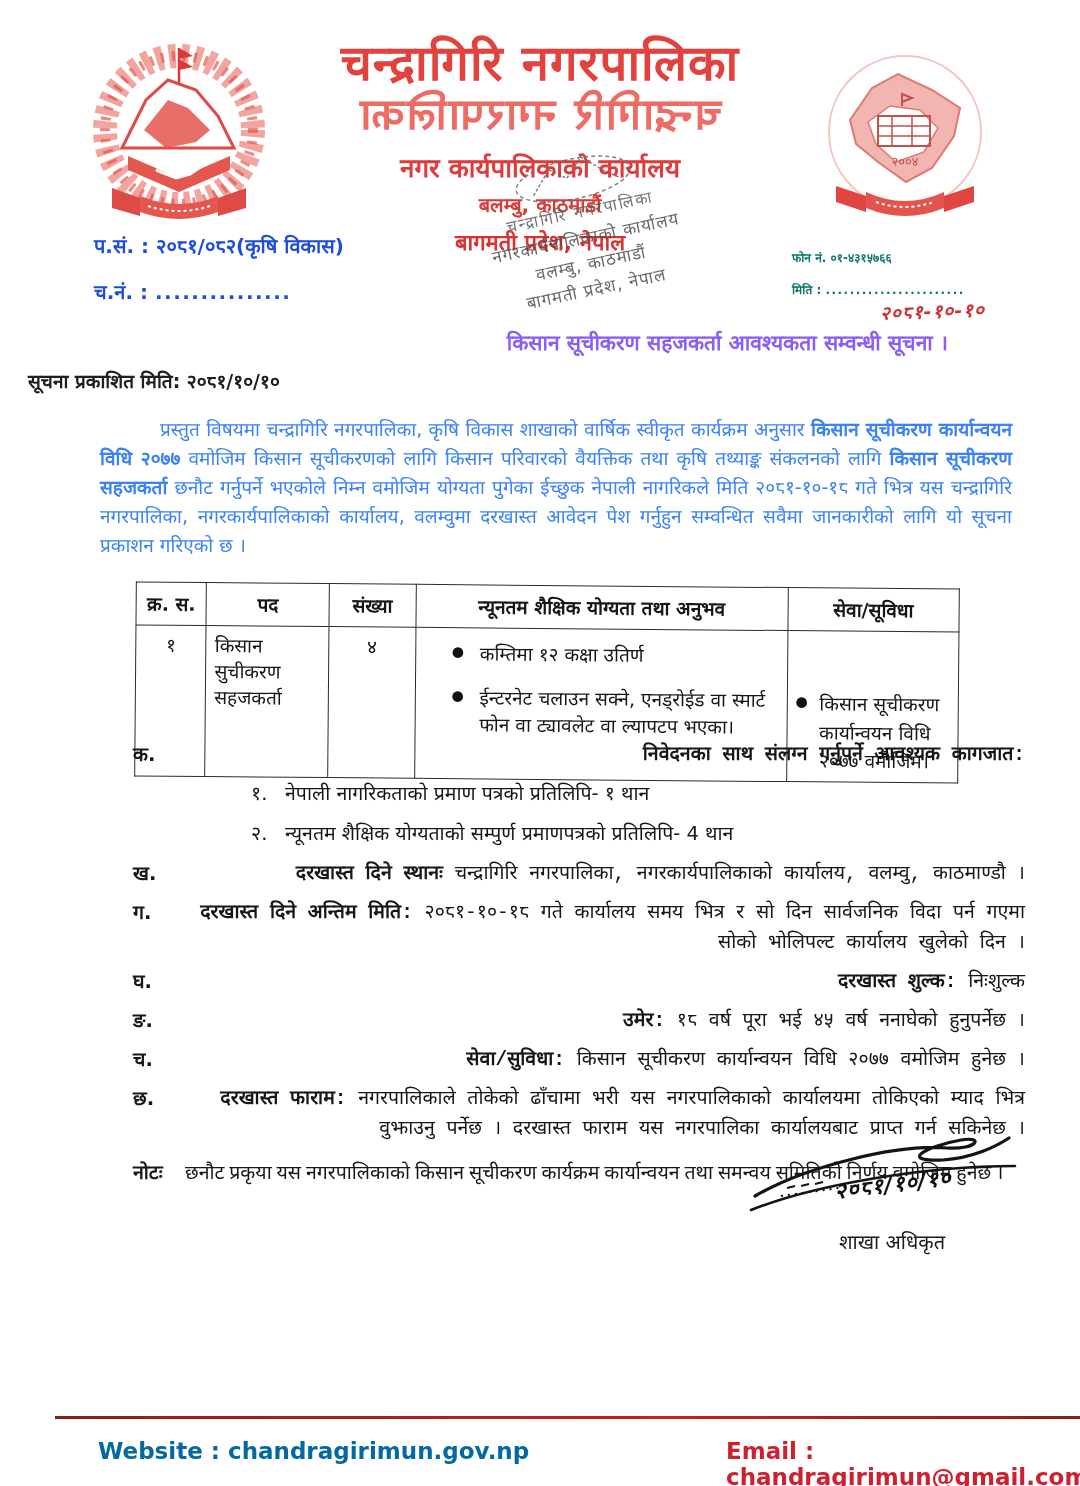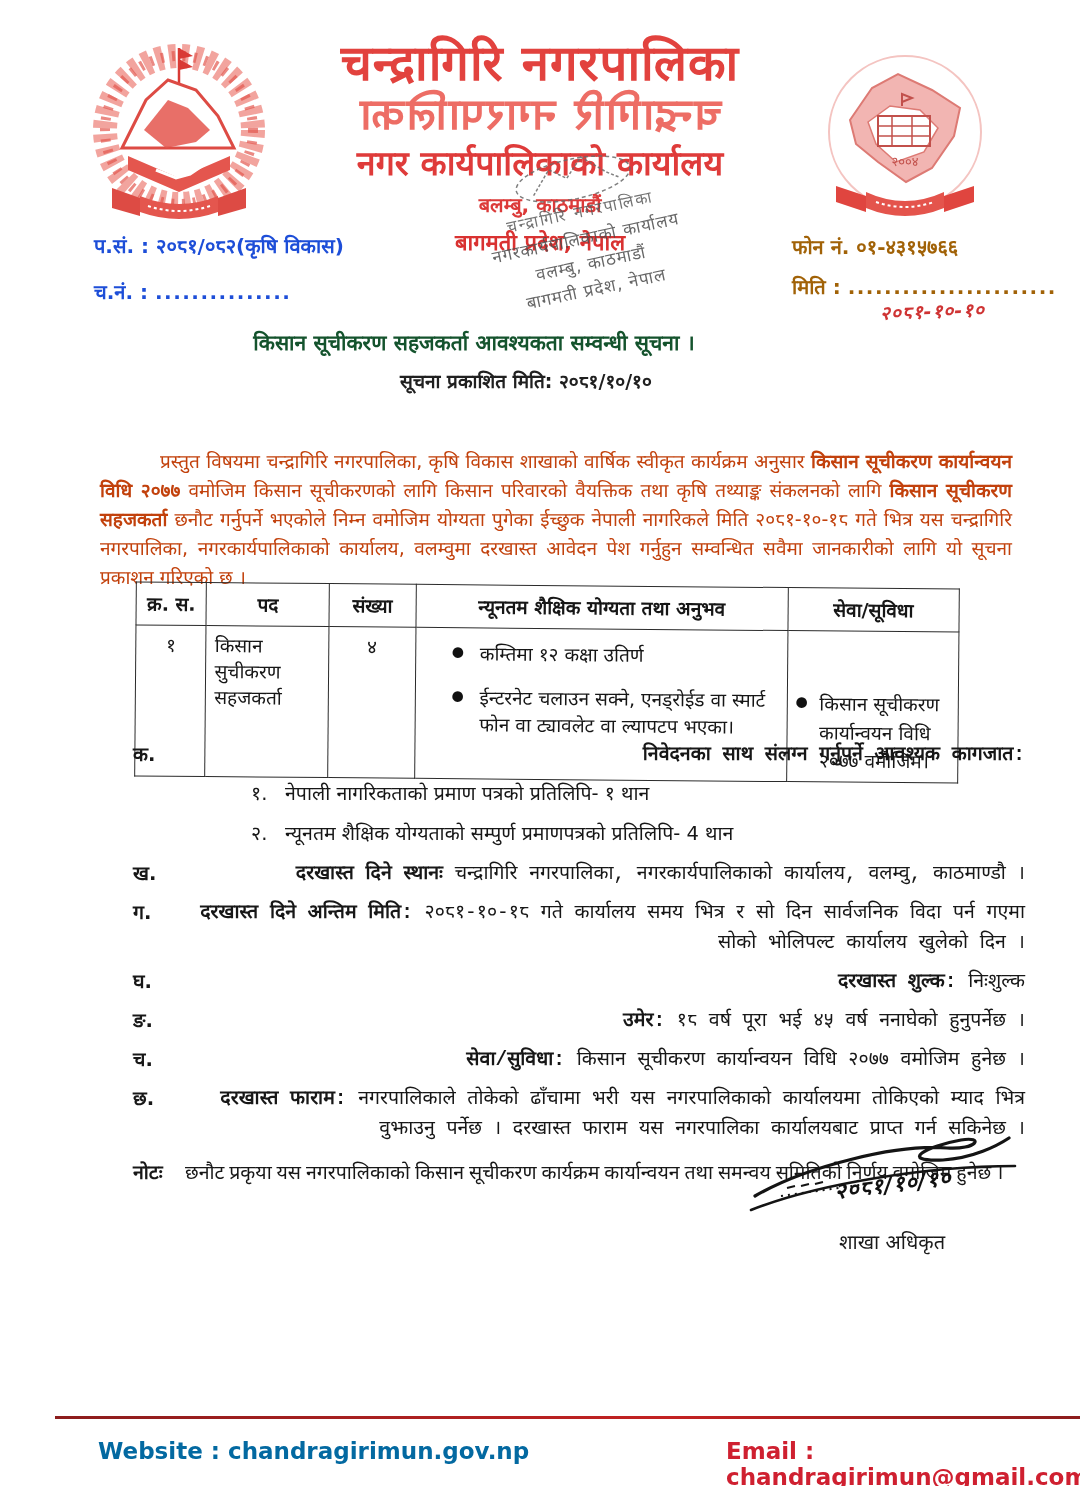--- a/index.html
+++ b/index.html
@@ -5,48 +5,48 @@
   html,body{margin:0;padding:0;background:#ffffff;}
   .page{
     position:relative;width:1080px;height:1486px;background:#ffffff;overflow:hidden;
     font-family:"DejaVu Sans","Liberation Sans",sans-serif;color:#1e1e1e;
   }
   
   .hdr-center{position:absolute;left:150px;top:38px;width:780px;text-align:center;}
   .muni-title{font-size:49px;font-weight:bold;color:#e2423e;letter-spacing:1px;line-height:1.05;}
   .muni-ghost{font-size:43px;font-weight:bold;color:#ec6159;letter-spacing:2px;line-height:1.1;
     transform:scaleX(-1);opacity:.92;margin-top:2px;}
-  .office-line{font-size:34px;font-weight:bold;color:#df3b3a;}
+  .office-line{font-size:26px;font-weight:bold;color:#df3b3a;margin-top:10px;}
   .addr1{font-size:20px;font-weight:bold;color:#dc3a39;margin-top:6px;}
   .addr2{font-size:22px;font-weight:bold;color:#d93231;margin-top:8px;}
   
   .emblem-left{position:absolute;left:84px;top:38px;width:190px;height:195px;}
   .seal-right{position:absolute;left:820px;top:50px;width:170px;height:180px;}
   
   .stamp{position:absolute;left:408px;top:148px;width:350px;text-align:center;
     transform:rotate(-12deg);color:#555;opacity:.85;}
   .stamp .sk{margin:0 auto;display:block;}
   .stamp-line{font-size:17px;line-height:1.55;color:#4c4c4c;letter-spacing:1px;}
   .stamp-top{font-size:16px;color:#5a5a5a;letter-spacing:2px;}
   
   .ref-left{position:absolute;left:94px;top:236px;font-weight:bold;color:#1d4ed8;font-size:20px;line-height:1;}
   .ref-left .row{margin-bottom:26px;white-space:nowrap;}
-  .ref-right{position:absolute;left:792px;top:237px;font-weight:bold;color:#a16207;font-size:20px;line-height:1;}
+  .ref-right{position:absolute;left:792px;top:252px;font-weight:bold;color:#0f766e;font-size:12px;line-height:1;}
   .ref-right .row{margin-bottom:20px;white-space:nowrap;}
   .dots{letter-spacing:1.5px;font-weight:bold;}
   .hand-date{position:absolute;left:880px;top:298px;color:#cf3434;font-size:19px;font-weight:bold;
     transform:rotate(-2deg);font-style:italic;letter-spacing:1px;}
   
-  .notice-title{position:absolute;left:0;top:328px;width:948px;text-align:center;
-    font-size:21px;font-weight:bold;color:#14532d;}
-  .notice-pub{position:absolute;left:0;top:368px;width:1052px;text-align:center;
-    font-size:19px;font-weight:bold;color:#202020;}
-  
-  .para{position:absolute;left:100px;top:428px;width:912px;font-size:19px;line-height:29px;
-    text-align:justify;color:#c2410c;text-indent:60px;}
+  .notice-title{position:absolute;left:0;top:328px;width:948px;text-align:right;
+    font-size:21px;font-weight:bold;color:#8b5cf6;}
+  .notice-pub{position:absolute;left:0;top:368px;width:1052px;text-align:left;
+    font-size:19px;font-weight:bold;color:#202020;padding-left:28px;}
+  
+  .para{position:absolute;left:100px;top:396px;width:912px;font-size:19px;line-height:29px;
+    text-align:justify;color:#3b82f6;text-indent:60px;}
   .para b{font-weight:bold;}
   
   .tbl{position:absolute;left:135px;top:585px;width:824px;border-collapse:collapse;
     transform:rotate(0.5deg);font-size:19px;color:#161616;}
   .tbl th,.tbl td{border:1.6px solid #2b2b2b;padding:6px 8px;vertical-align:top;}
   .tbl th{font-weight:bold;text-align:center;padding:8px 4px;}
   .tbl .c-sn{width:56px;text-align:center;}
   .tbl .c-post{width:108px;}
   .tbl .c-cnt{width:72px;text-align:center;}
   .tbl .c-qual{width:370px;}

